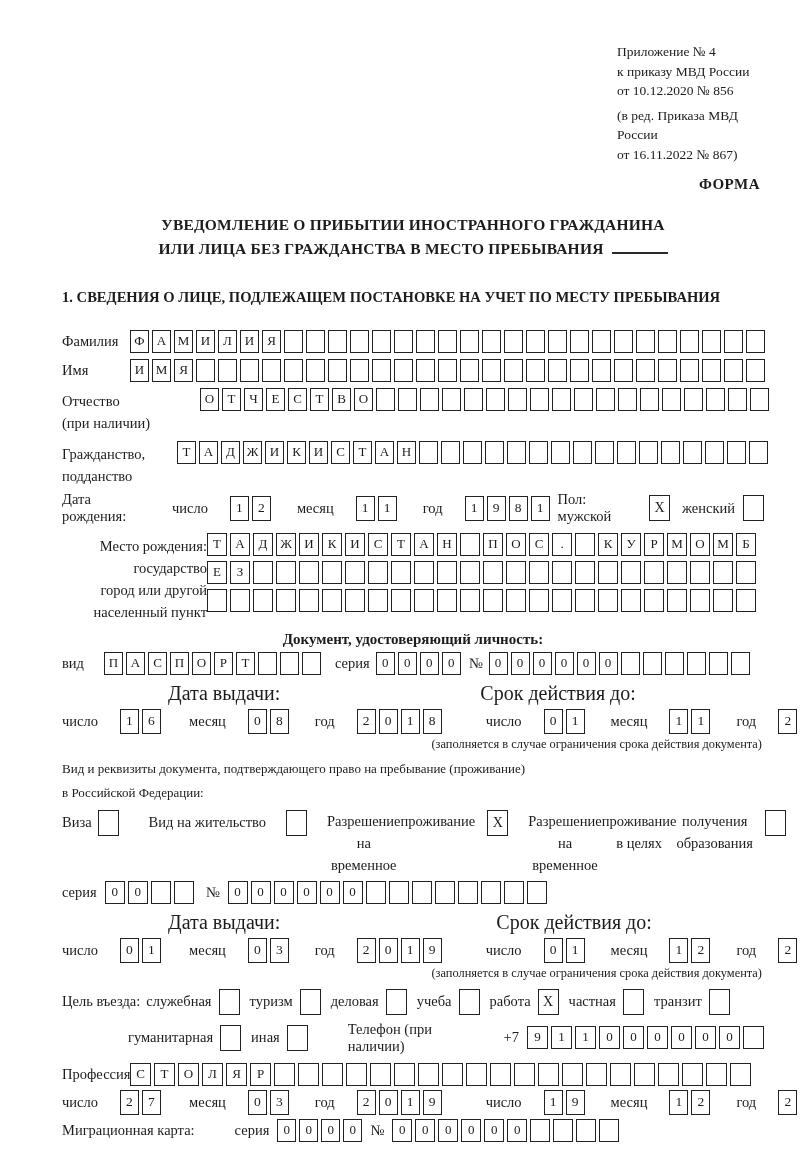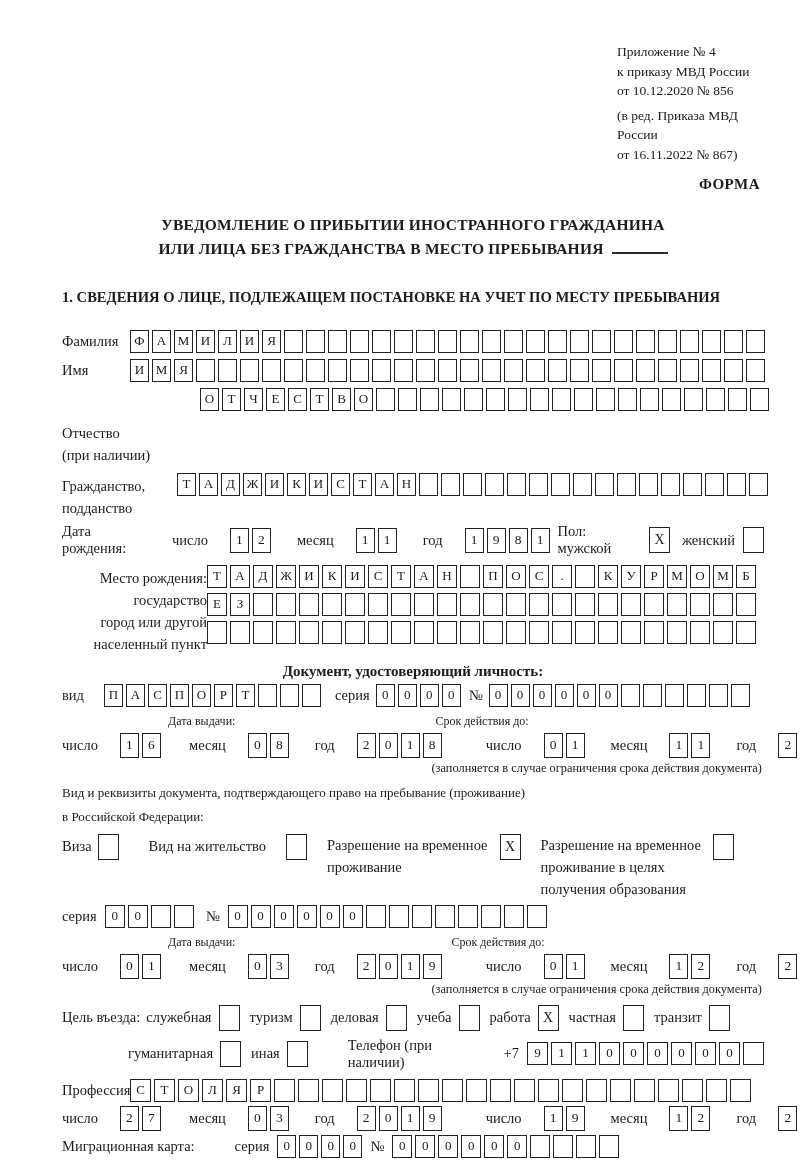--- a/index.html
+++ b/index.html
@@ -26,42 +26,42 @@
   .boxes { display:inline-flex; gap:3px; flex-shrink:0; }
   .cell { display:inline-block; width:19px; height:23px; border:1.5px solid #222; text-align:center;
           font-size:13px; line-height:20px; background:#fff; }
   .p23 .cell { width:20px; }
   .p24 .cell { width:21px; }
   .date .cell { width:19px; height:25px; line-height:22px; font-size:13.5px; }
   .cb .cell { width:21px; height:26px; line-height:23px; font-size:14px; }
   .stack { display:flex; flex-direction:column; gap:5px; }
 
   
-  .w68 { width:68px; } .w115 { width:115px; } .w138 { width:138px;margin-top:32px; } .w145 { width:145px;align-items:flex-end; }
+  .w68 { width:68px; } .w115 { width:115px; } .w138 { width:138px; } .w145 { width:145px;align-items:flex-end; }
   .mt24 { margin-top:24px; } .mt10 { margin-top:10px; } .mt8 { margin-top:8px; } .mt6 { margin-top:6px; } .mt16 { margin-top:16px; }
   .ml6 { margin-left:6px; } .ml8 { margin-left:8px; } .ml12 { margin-left:12px; } .ml14 { margin-left:14px; }
   .ml20 { margin-left:20px; } .ml30 { margin-left:30px; } .ml40 { margin-left:40px; }
 
   .dochead { text-align:center; font-weight:bold; font-size:15px; margin-top:8px; }
 
-  .dhead { display:flex; font-size:12px; margin-top:7px; }
+  .dhead { display:flex; font-size:20px; margin-top:7px; }
   .dhead .h1 { margin-left:106px; }
   .dhead .h2a { margin-left:200px; }
   .dhead .h2b { margin-left:216px; }
   .dhead .h2c { margin-left:212px; }
   .drow { display:flex; align-items:center; font-size:14.5px; margin-top:4px; }
   .dgrp { display:inline-flex; align-items:center; gap:20px; }
   .dgrp .dl { margin-right:2px; }
   .rgap { margin-left:44px; }
   .note { font-size:12.4px; text-align:right; padding-right:2px; margin-top:3px; }
 
   .resdoc { font-size:13px; margin-top:5px; line-height:1.85; }
 
   .visarow { display:flex; align-items:flex-start; font-size:14.5px; margin-top:4px; }
-  .cblk { display:flex; flex-direction:column; text-align:left; line-height:1.55; flex-shrink:1; }
+  .cblk { display:flex; flex-direction:row; text-align:center; line-height:1.55; flex-shrink:1; }
   .visarow .lbl, .purp .lbl { padding-top:4px; }
 
   .purp { display:flex; align-items:center; font-size:14.5px; }
   .purp .cbx { margin-left:7px; margin-right:10px; }
 </style>
 </head>
 <body>
 
 <div class="page">
 

